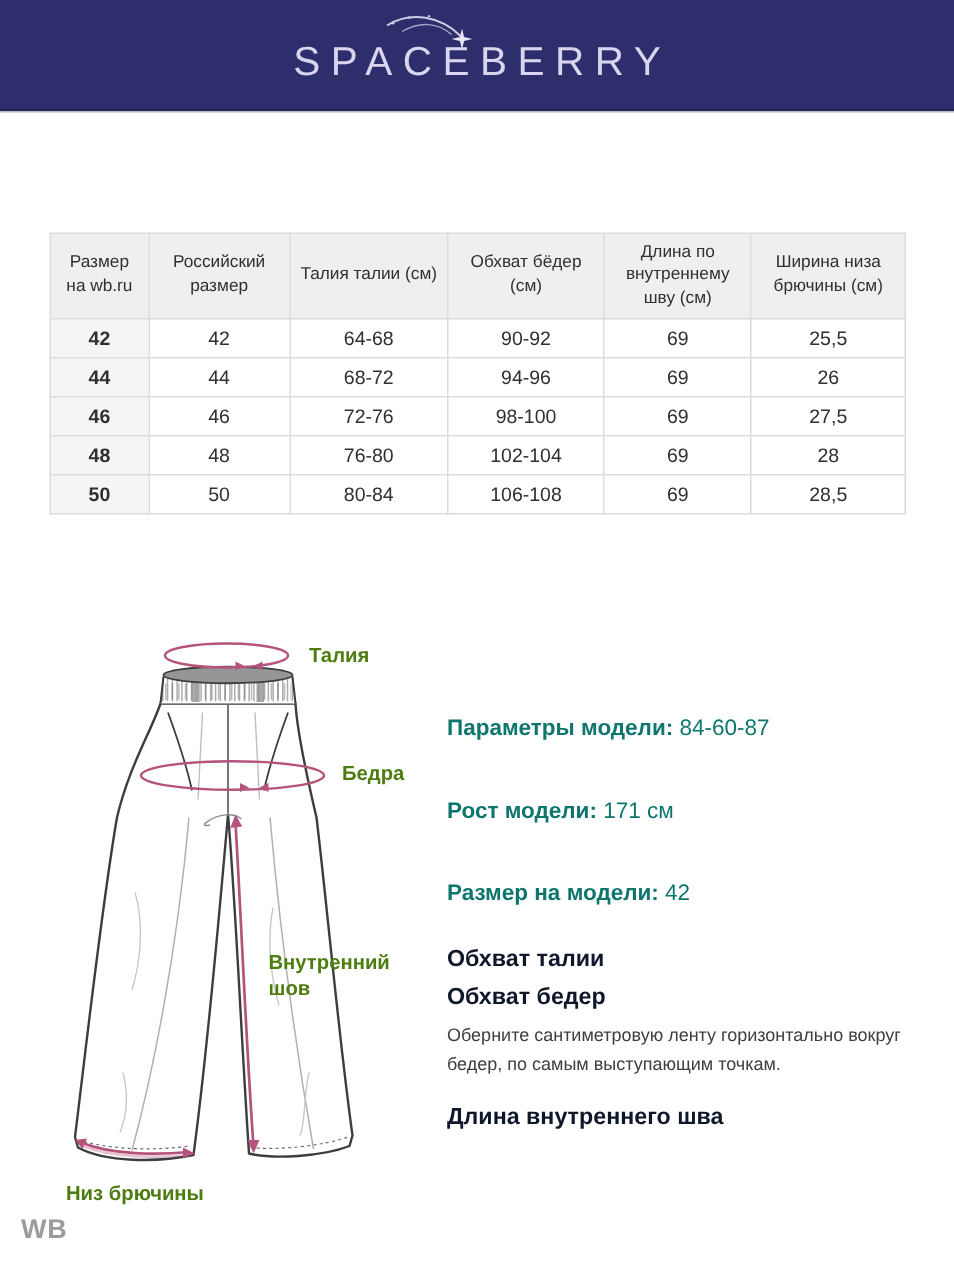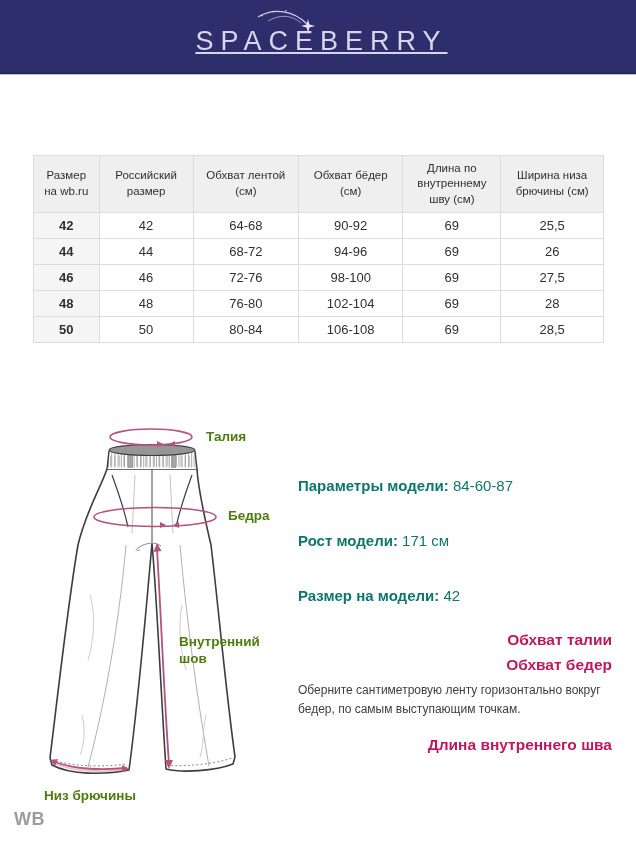--- a/index.html
+++ b/index.html
@@ -11,21 +11,21 @@
 
   
   .header {
     position:absolute; left:0; top:0; width:636px; height:74px;
     background:#2d2e6b; border-bottom:2px solid #26285c;
     box-shadow:0 1px 0 #b9bac6;
     display:flex; align-items:center; justify-content:center;
   }
   .logo-text {
     color:#d9d5ee; font-size:27px; letter-spacing:7px; padding-left:7px;
-    font-weight:400; margin-top:10px;text-decoration:underline;
+    font-weight:400; margin-top:10px;
   }
   .comet { position:absolute; left:252px; top:5px; width:64px; height:30px; }
 
   
   .table-wrap { position:absolute; left:33px; top:155px; width:571px; }
   table.size { width:100%; border-collapse:collapse; table-layout:fixed; }
   table.size col.c1{width:11.5%} table.size col.c2{width:16.5%}
   table.size col.c3{width:18.5%} table.size col.c4{width:18.3%}
   table.size col.c5{width:17.2%} table.size col.c6{width:18.0%}
   table.size th, table.size td {
@@ -49,21 +49,21 @@
   .lbl-waist { left:176px; top:14px; }
   .lbl-hips  { left:198px; top:93px; }
   .lbl-inseam{ left:149px; top:219px; width:92px; }
   .lbl-hem   { left:14px;  top:373px; }
 
   
   .info { position:absolute; left:298px; top:444px; width:314px; }
   .model-line { font-size:15px; line-height:27px; color:#0f766e;margin-top:28px; }
   .model-line .lbl { font-weight:700; }
   .sections { margin-top:22px; }
-  .section h3 { font-size:15.5px; font-weight:700; color:#be185d; margin:0 0 7px 0;text-align:right; }
+  .section h3 { font-size:15.5px; font-weight:700; color:#0f172a; margin:0 0 7px 0; }
   .section p  { font-size:12px; line-height:1.58; color:#3e3e3e; margin:0 0 17px 0; }
 
   
   .watermark {
     position:absolute; left:14px; top:809px; font-size:18px; font-weight:700;
     color:#9c9c9c; letter-spacing:0.5px;
   }
 </style>
 </head>
 <body>
@@ -87,21 +87,21 @@
         <col class="c2">
         <col class="c3">
         <col class="c4">
         <col class="c5">
         <col class="c6">
       </colgroup>
     <thead>
       <tr>
         <th>Размер на wb.ru</th>
         <th>Российский размер</th>
-        <th>Обхват лентой (см)</th>
+        <th>Талия талии (см)</th>
         <th>Обхват бёдер (см)</th>
         <th>Длина по внутреннему шву (см)</th>
         <th>Ширина низа брючины (см)</th>
       </tr>
     </thead>
     <tbody>
       <tr>
         <td class="first">42</td>
         <td>42</td>
         <td>64-68</td>

